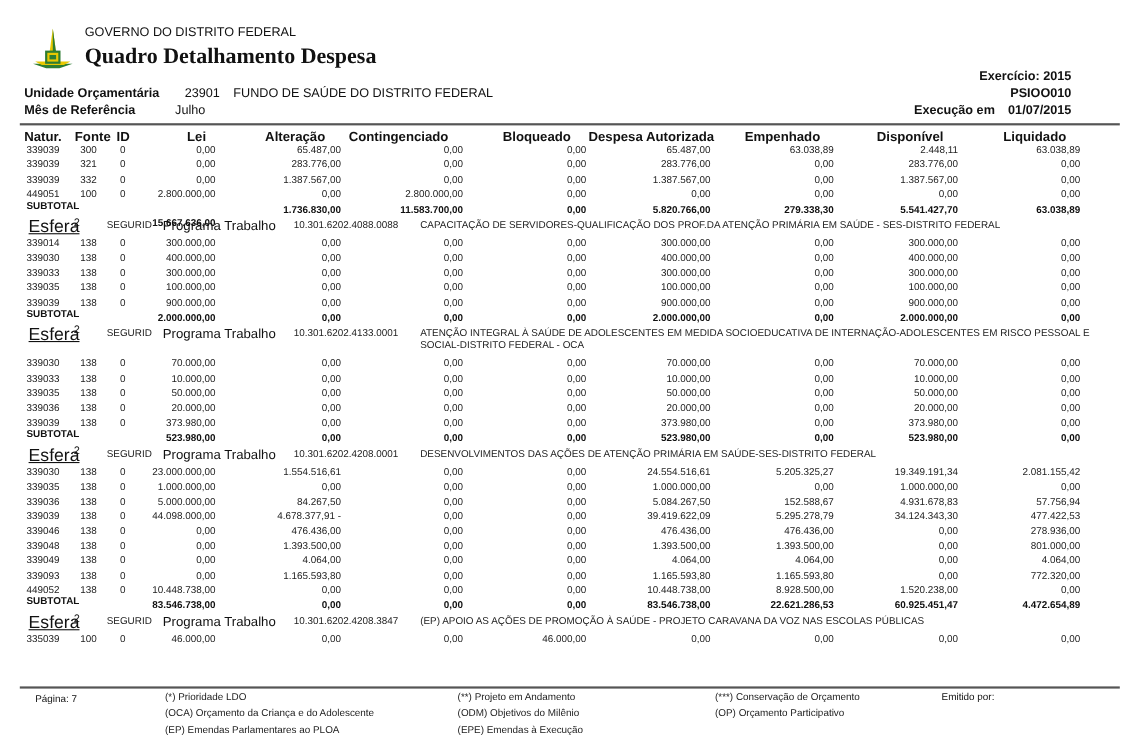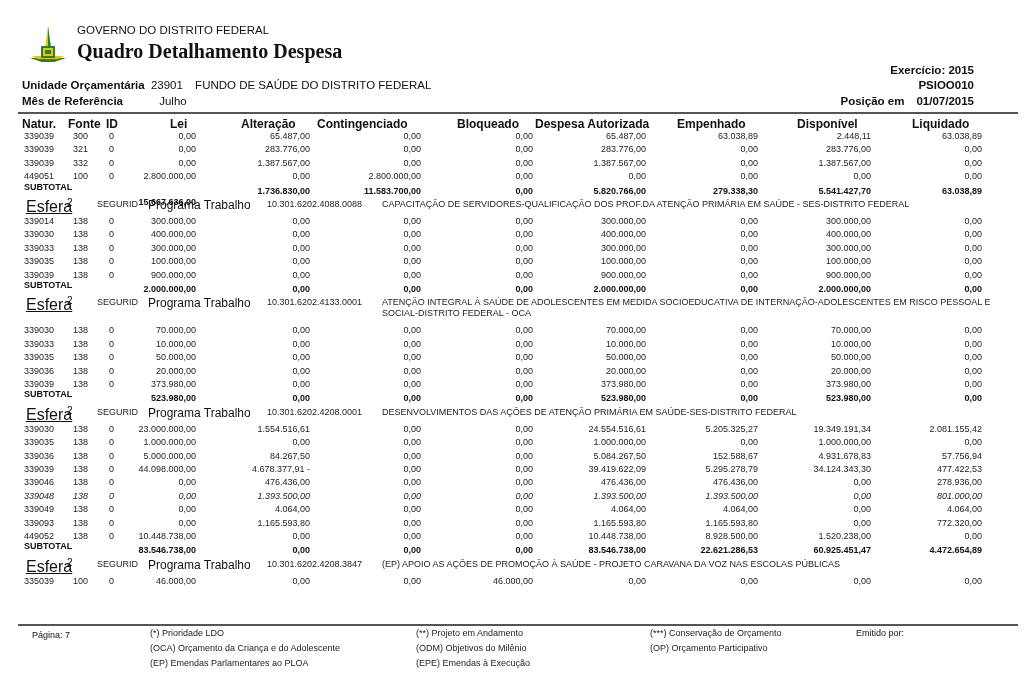--- a/index.html
+++ b/index.html
@@ -7,21 +7,21 @@
   body { font-family: "Liberation Sans", sans-serif; color: #111; position: relative; }
 
   .logo { position: absolute; left: 28px; top: 24px; width: 40px; height: 42px; }
   .gov { position: absolute; left: 77px; top: 24px; font-size: 11.5px; font-weight: normal; color: #111; }
   .title { position: absolute; left: 77px; top: 40px; font-family: "Liberation Serif", serif; font-size: 20px; font-weight: bold; color: #111; }
 
   .meta-l { position: absolute; left: 22px; font-size: 11.5px; }
   .meta-l .lbl { font-weight: bold; display: inline-block; }
   .uo { top: 79px; }
   .mes { top: 95px; }
-  .uo .code { margin-left: 3px; }
+  .uo .code { margin-left: 20px; }
   .uo .name { margin-left: 9px; }
   .mes .lbl { width: 134px; }
 
   .meta-r { position: absolute; right: 50px; text-align: right; font-size: 11.5px; font-weight: bold; }
   .exerc { top: 64px; }
   .psio { top: 79px; }
   .pos { top: 95px; }
   .pos .v { margin-left: 12px; }
 
   .rule { position: absolute; left: 18px; width: 1000px; height: 1.5px; background: #555; }
@@ -82,21 +82,21 @@
   <span class="name">FUNDO DE SAÚDE DO DISTRITO FEDERAL</span>
 </div>
 <div class="meta-l mes">
   <span class="lbl">Mês de Referência</span>
   <span>Julho</span>
 </div>
 
 <div class="meta-r exerc">Exercício: 2015</div>
 <div class="meta-r psio">PSIOO010</div>
 <div class="meta-r pos">
-  <span>Posição em</span><span class="v">01/07/2015</span>
+  <span>Execução em</span><span class="v">01/07/2015</span>
 </div>
 
 <div class="rule top"></div>
 
 <div class="hdr">
   <span style="left:22px">Natur.</span>
   <span style="left:68px">Fonte</span>
   <span style="left:106px">ID</span>
   <span style="left:170px">Lei</span>
   <span style="left:241px">Alteração</span>
@@ -406,21 +406,21 @@
       <span class="c-id">0</span>
       <span class="c-lei r">0,00</span>
       <span class="c-alt r">476.436,00</span>
       <span class="c-con r">0,00</span>
       <span class="c-blq r">0,00</span>
       <span class="c-des r">476.436,00</span>
       <span class="c-emp r">476.436,00</span>
       <span class="c-dis r">0,00</span>
       <span class="c-liq r">278.936,00</span>
     </div>
-    <div class="row" style="top: 490.8px; font-style: italic;">
+    <div class="row" style="top: 490.8px;">
       <span class="c-nat">339048</span>
       <span class="c-fon">138</span>
       <span class="c-id">0</span>
       <span class="c-lei r">0,00</span>
       <span class="c-alt r">1.393.500,00</span>
       <span class="c-con r">0,00</span>
       <span class="c-blq r">0,00</span>
       <span class="c-des r">1.393.500,00</span>
       <span class="c-emp r">1.393.500,00</span>
       <span class="c-dis r">0,00</span>

